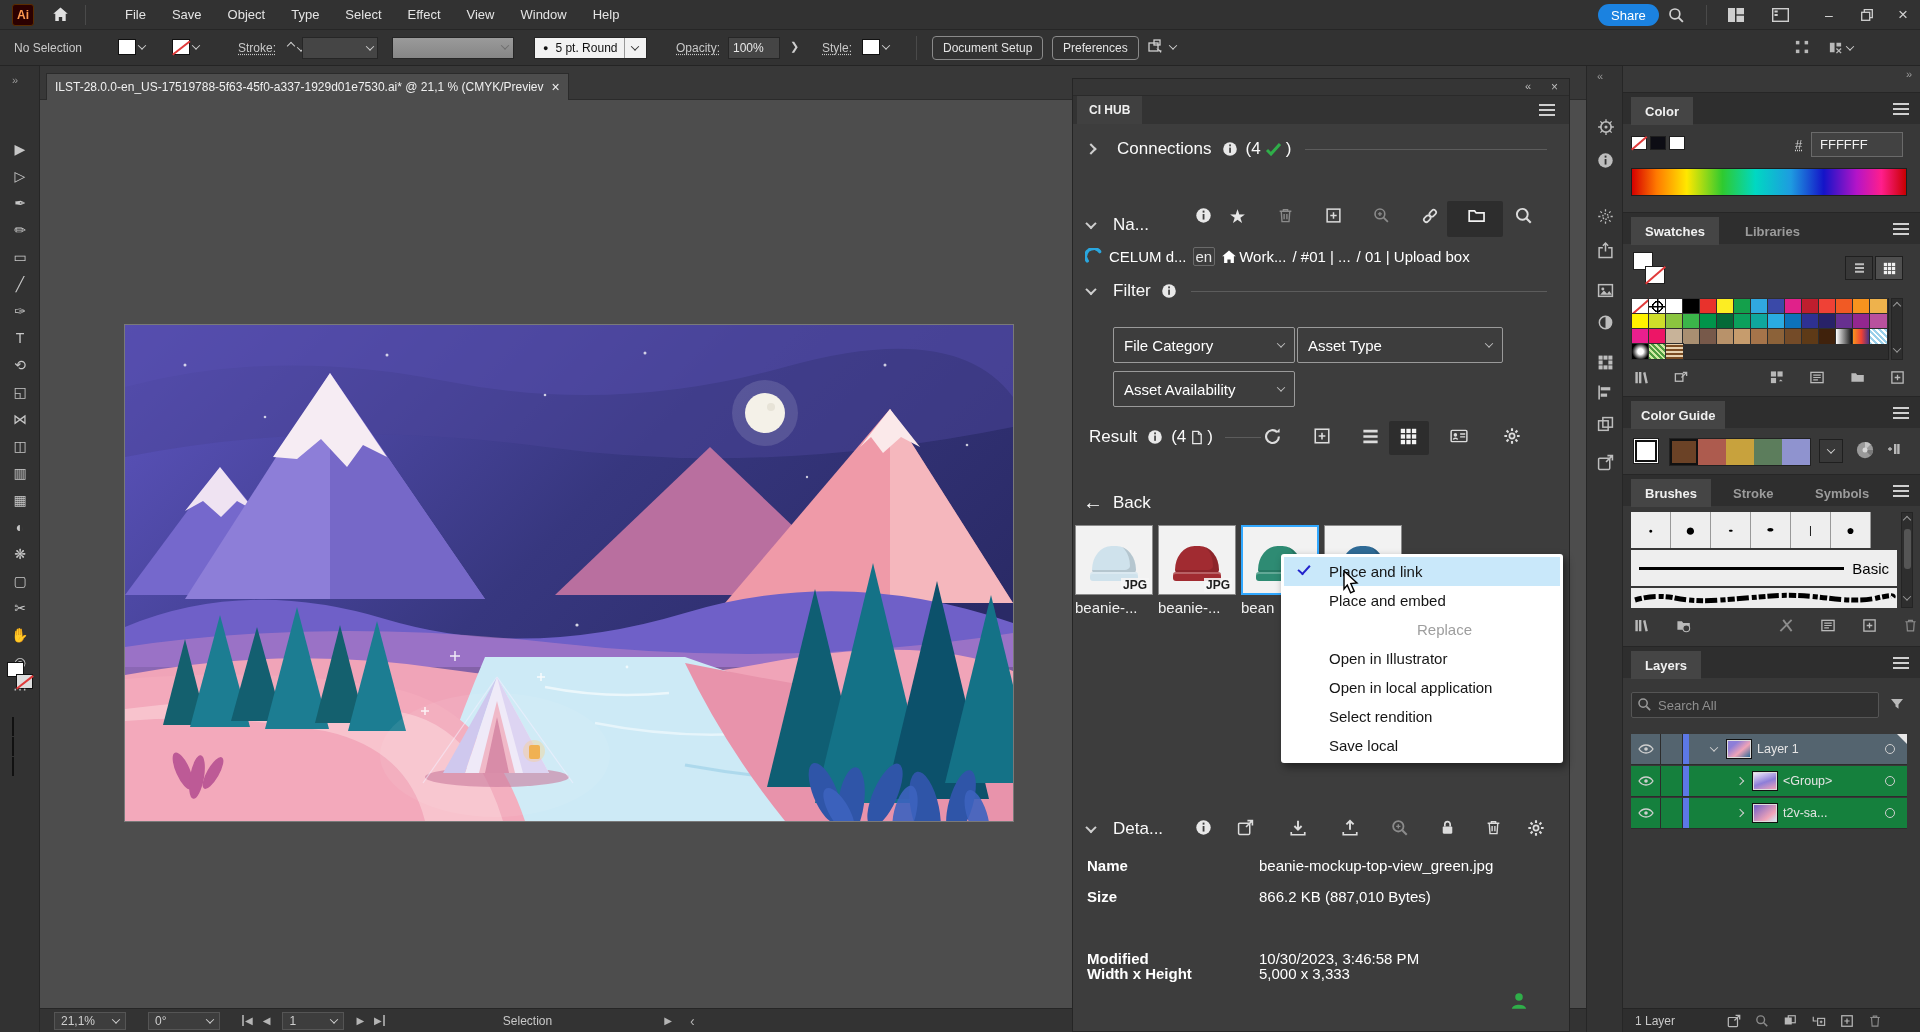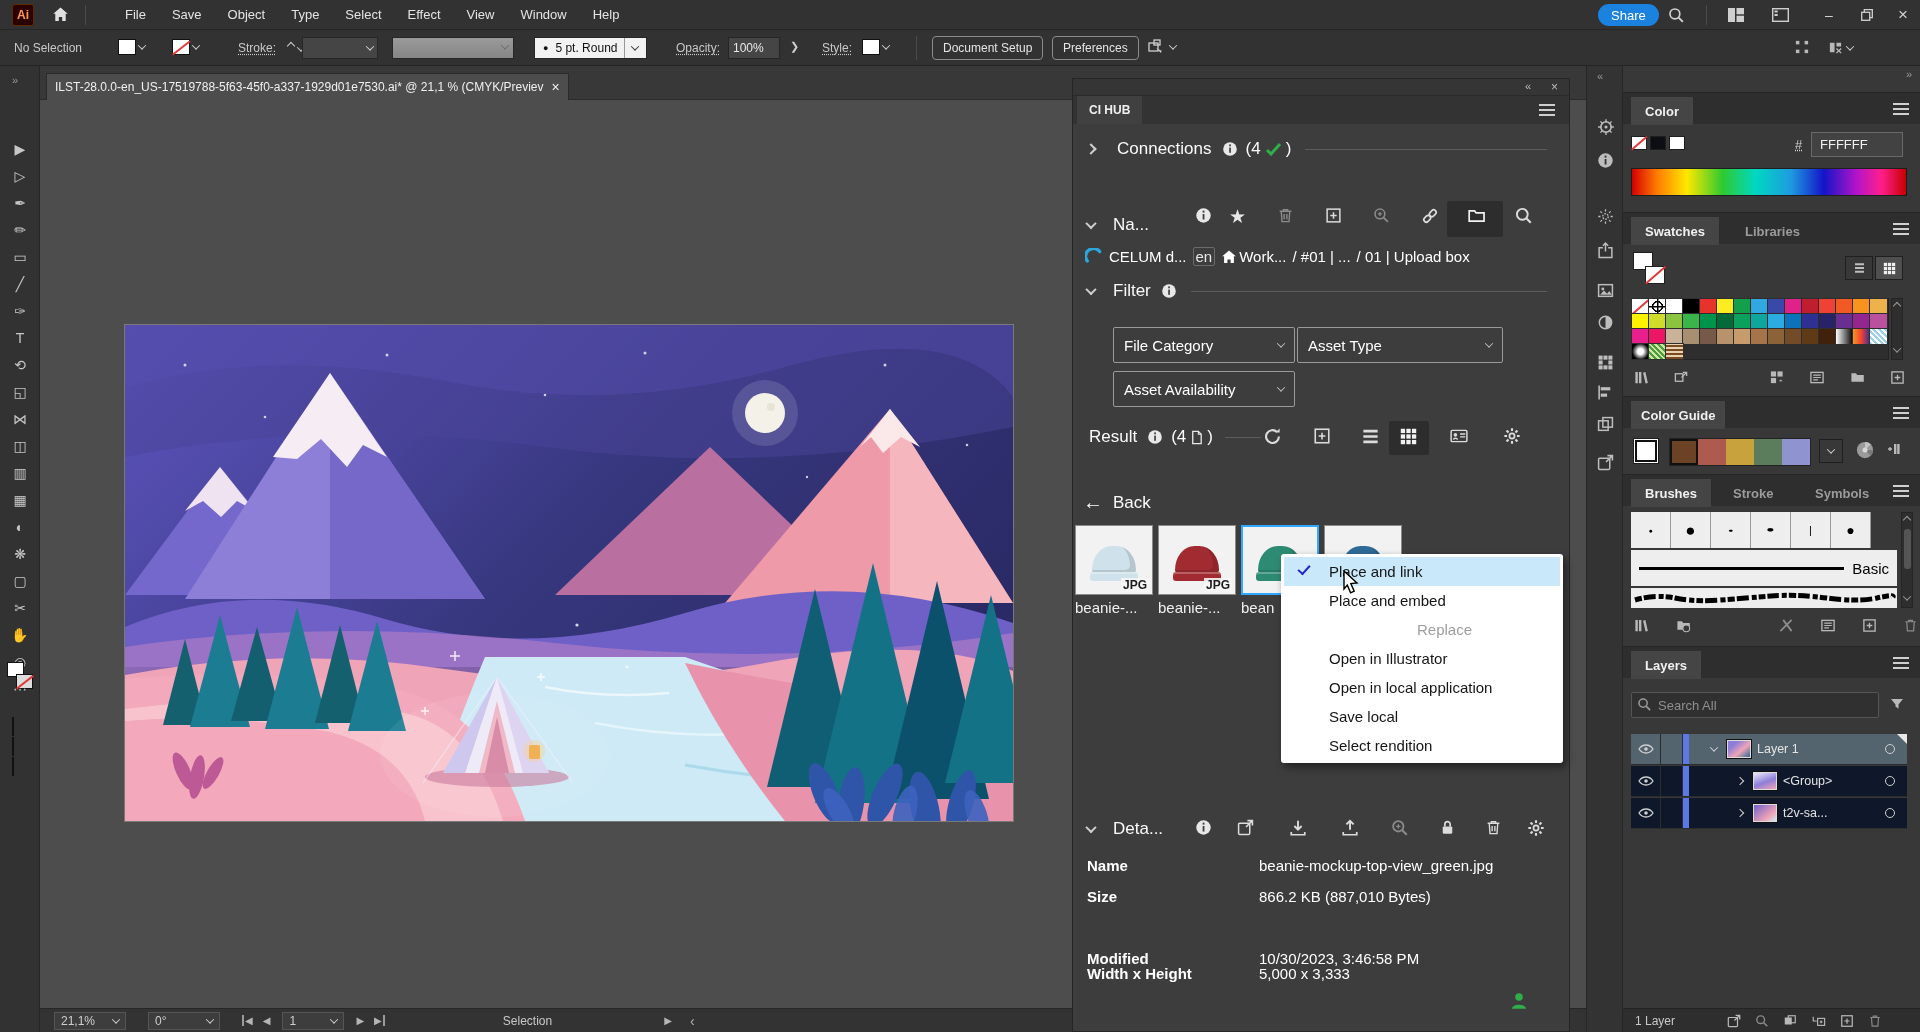--- a/index.html
+++ b/index.html
@@ -72,21 +72,21 @@
   .grid-host { position:absolute; left:8px; display:flex; flex-wrap:wrap; width:258px; border:1px solid #232323; background:#2e2e2e; }
   .grid-host .sw { width:17px; height:15px; border:0; outline:1px solid #2e2e2e; }
   .toggle-btn { position:absolute; width:28px; height:24px; border:1px solid #1f1f1f; background:#383838; display:flex; align-items:center; justify-content:center; }
   .toggle-btn.on { background:#4f4f4f; }
   .cg-sw { width:28px; height:26px; display:inline-block; }
   .brush-tile { width:40px; height:36px; background:#eee; border-right:1px solid #999; display:flex; align-items:center; justify-content:center; color:#000; }
   .bar-ic { color:#b9b9b9; }
   .scrl { position:absolute; width:12px; background:#2e2e2e; border:1px solid #242424; }
 
   
-  .lrow { position:absolute; left:8px; width:276px; height:31px; background:#0f172a; border-bottom:1px solid #2c2c2c; display:flex; align-items:center; font-size:12.5px; color:#e4e4e4; }
+  .lrow { position:absolute; left:8px; width:276px; height:31px; background:#15803d; border-bottom:1px solid #2c2c2c; display:flex; align-items:center; font-size:12.5px; color:#e4e4e4; }
   .lrow.selected { background:var(--layer-selected); }
   .lcell { height:100%; display:flex; align-items:center; justify-content:center; border-right:1px solid #2c2c2c; }
   .lbar { width:6px; height:100%; background:var(--layer-bar-blue); }
   .lthumb { width:24px; height:18px; border:1px solid #ddd; outline:1px solid #111; margin:0 6px; }
   .ltarget { width:10px; height:10px; border:1.5px solid #cfcfcf; border-radius:50%; margin-left:auto; margin-right:12px; }
   .lcorner { position:absolute; right:0; top:0; width:0; height:0; border-left:10px solid transparent; border-top:10px solid #e8e8e8; }
   #lsearch { width:248px; height:26px; background:#303030; border:1px solid #555; border-radius:2px; color:#cfcfcf; font-size:13px; padding-left:26px; }
   #lsearch::placeholder { color:#8f8f8f; }
 
   
@@ -679,26 +679,26 @@
           <span>Open in Illustrator</span>
         </div>
 
         <div class="mi">
 
           <span>Open in local application</span>
         </div>
 
         <div class="mi">
 
+          <span>Select rendition</span>
+        </div>
+
+        <div class="mi">
+
           <span>Save local</span>
-        </div>
-
-        <div class="mi">
-
-          <span>Select rendition</span>
         </div>
       </div>
 
     <div class="row" style="position:absolute;left:14px;top:740px">
       <span class="cv down" style="margin-right:18px"></span>
       <span class="ch-sec">Deta...</span>
     </div>
     <span class="ic ch-icon" style="left:122px;top:740px">
       <svg width="17" height="17" viewBox="0 0 16 16">
           <circle cx="8" cy="8" r="6.8" fill="#e8e8e8"></circle>

